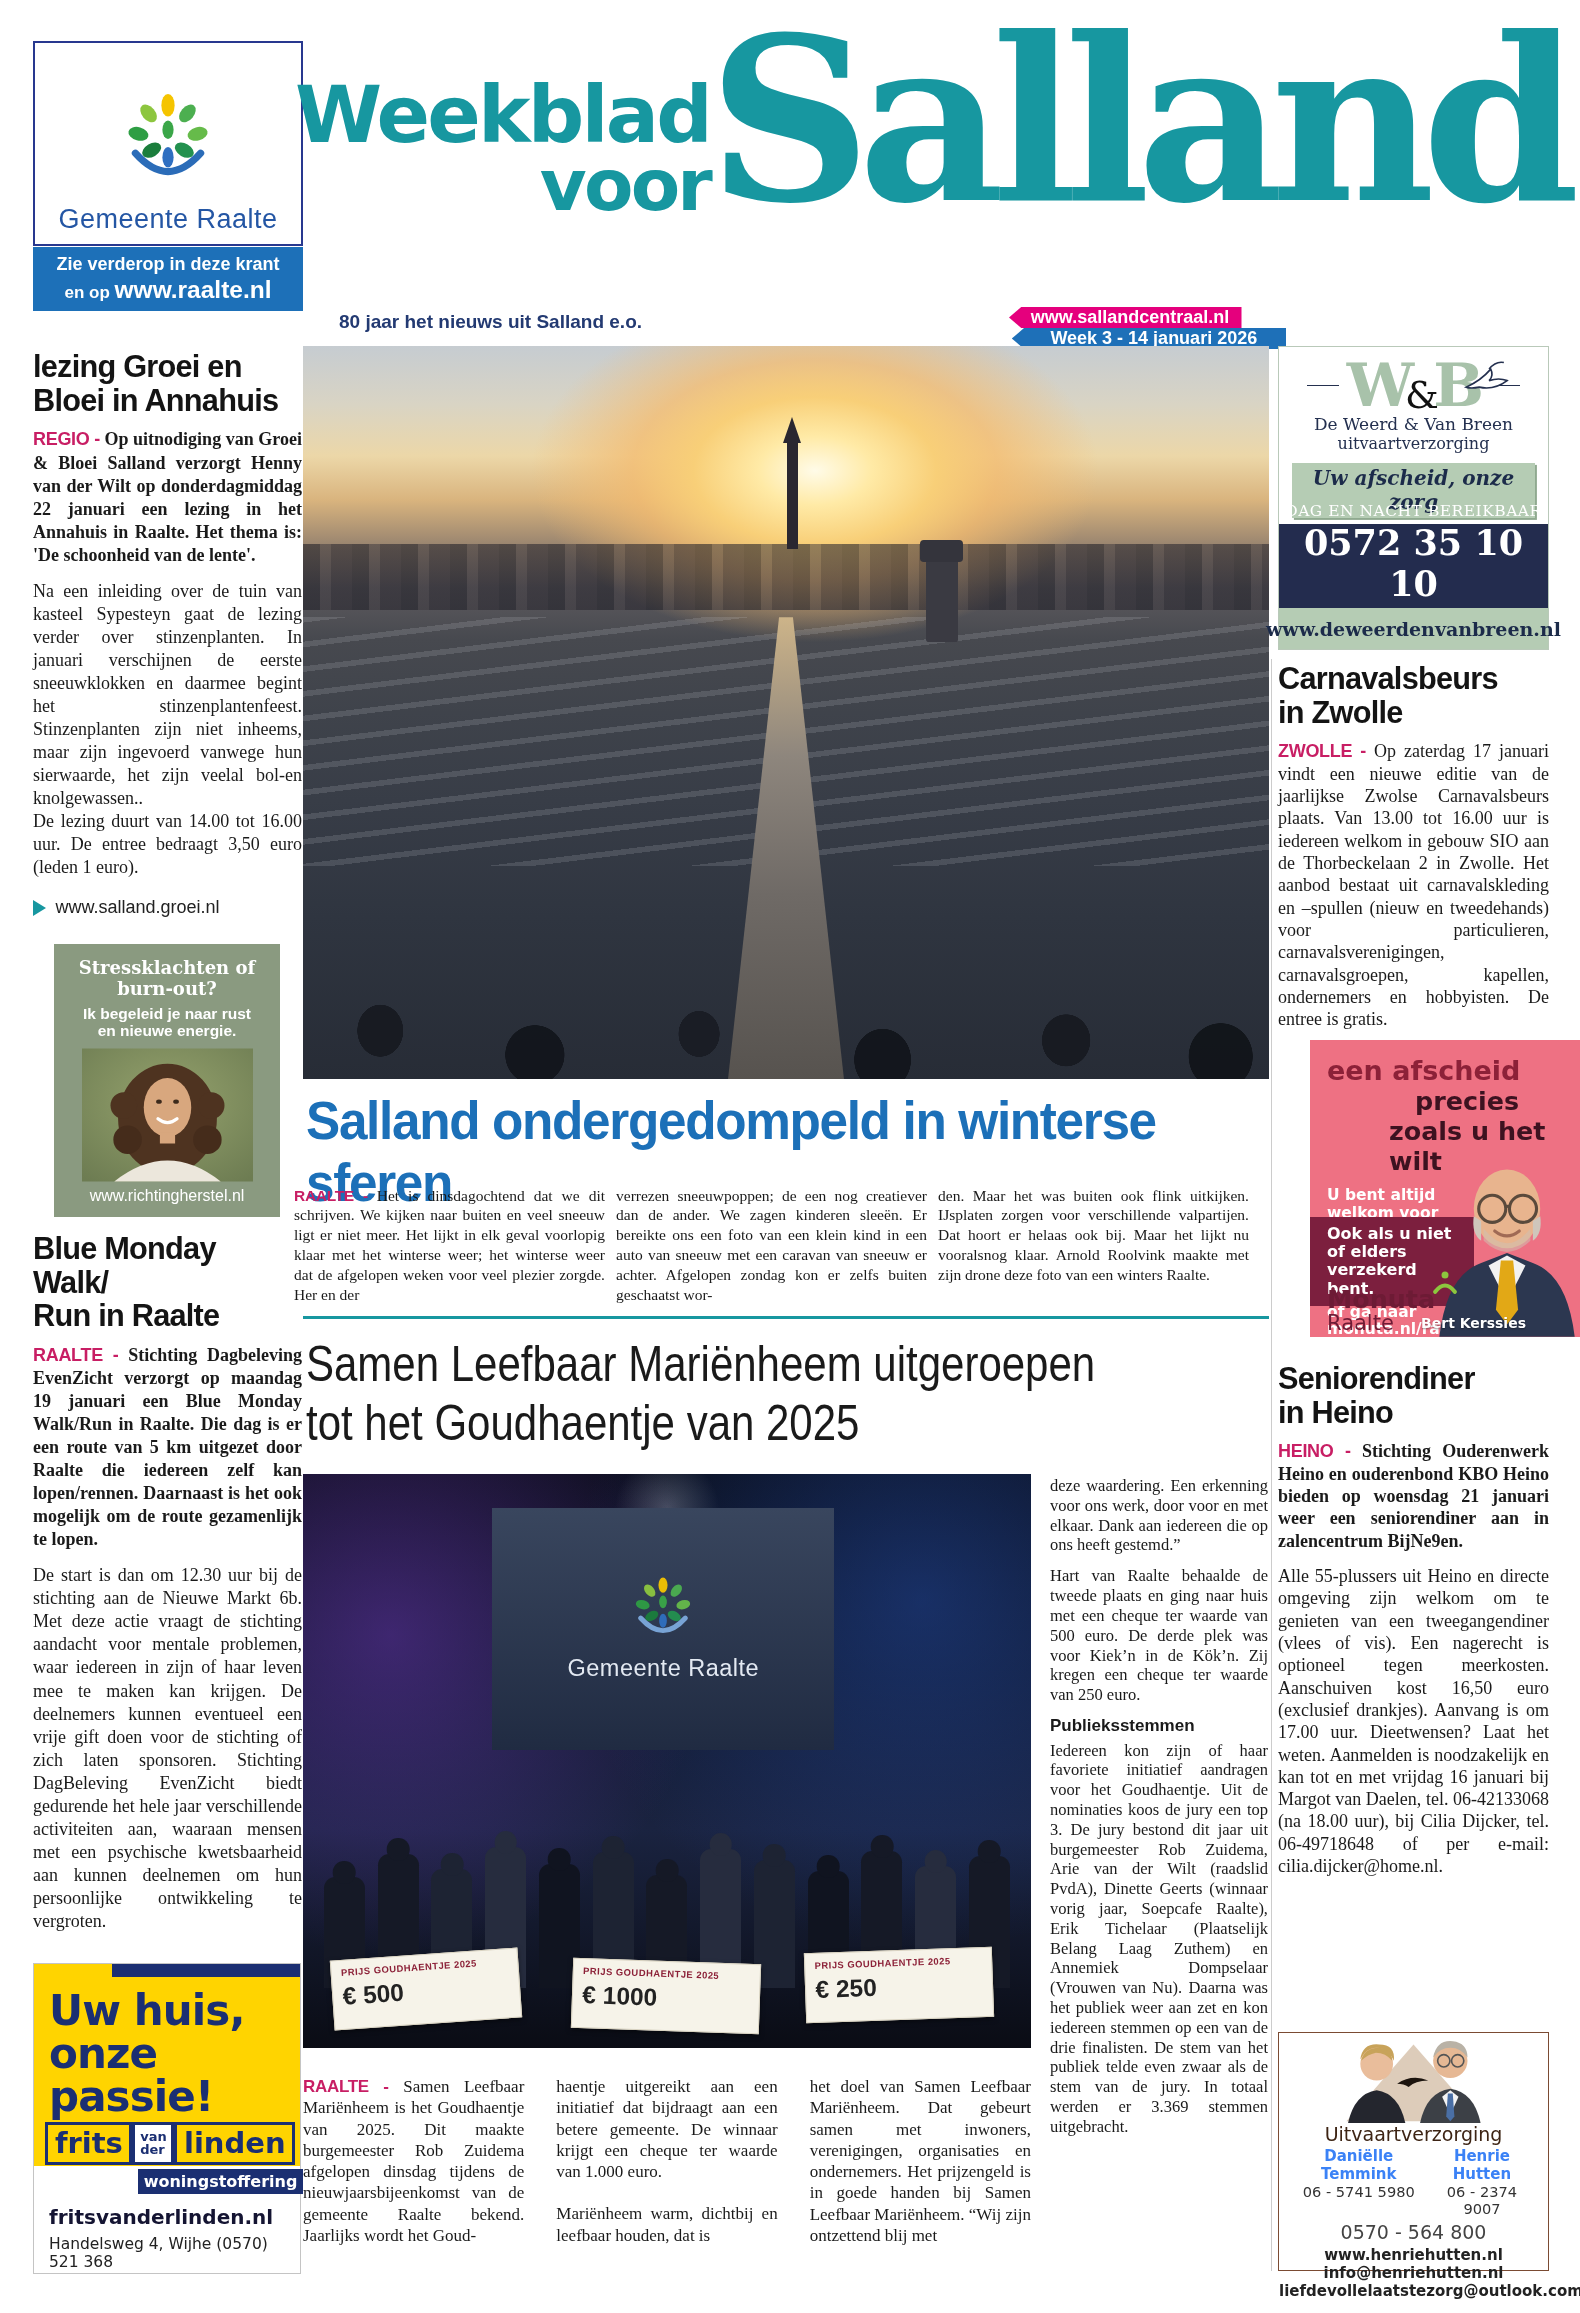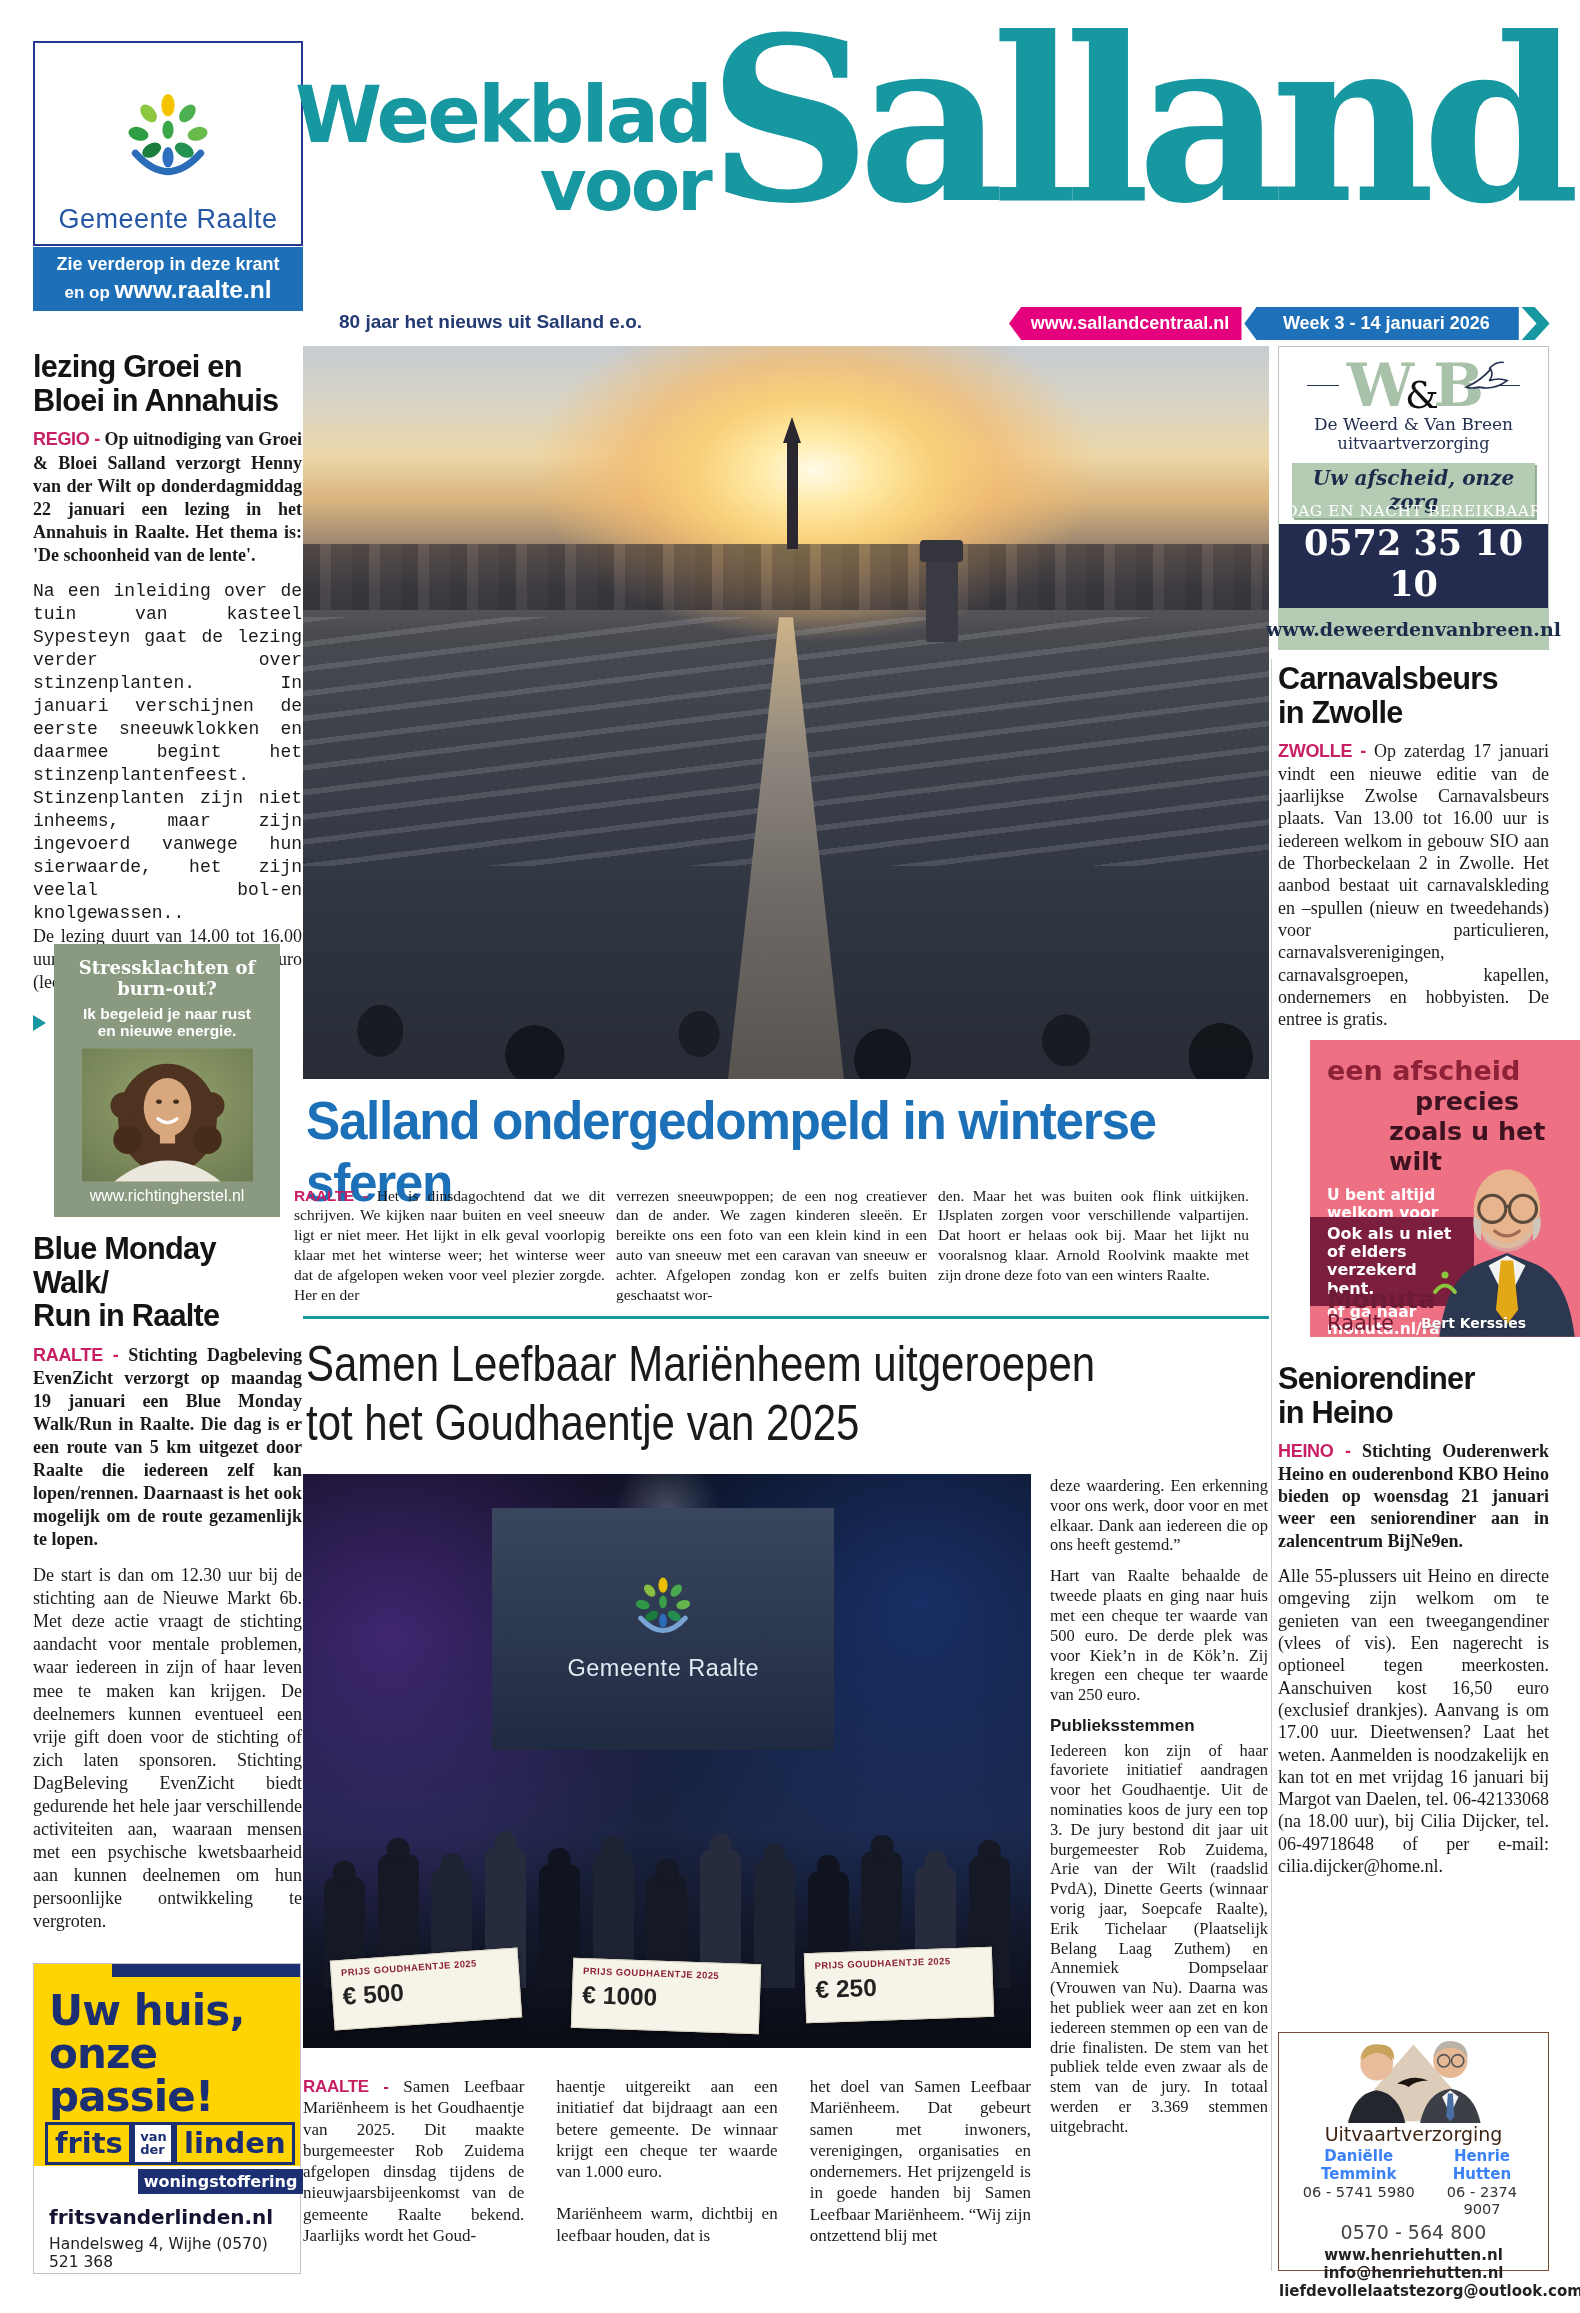--- a/index.html
+++ b/index.html
@@ -18,21 +18,21 @@
   .gem-banner .l2{font-size:17px;font-weight:bold;}
   .gem-banner .l2 b{font-size:24.5px;}
   .mast-wb{left:282px;top:79px;width:428px;text-align:right;color:#1797a0;
            font-family:"DejaVu Sans",sans-serif;font-weight:bold;letter-spacing:-2.8px;line-height:.92;}
   .mast-wb .w1{font-size:79px;}
   .mast-wb .w2{font-size:72px;}
   .mast-sall{left:708px;top:7.5px;font-family:"DejaVu Serif",serif;font-weight:bold;color:#1797a0;
              font-size:226px;line-height:1;letter-spacing:-13px;}
   .tagline{left:339px;top:311px;font-family:"Liberation Sans",sans-serif;font-weight:bold;
            font-size:19px;color:#233a72;}
-  .ribbons{left:1009px;top:307px;height:33px;display:flex;align-items:stretch;}
+  .ribbons{left:1009px;top:307px;height:33px;display:flex;align-items:stretch;flex-direction:column;}
   .rib{display:flex;align-items:center;justify-content:center;color:#fff;
        font-family:"Liberation Sans",sans-serif;font-weight:bold;font-size:18px;
        clip-path:polygon(0 50%,12.2px 0,100% 0,100% 100%,12.2px 100%);padding:0 15px 0 24.5px;}
   .rib.pink{background:#e5007d;width:193px;}
   .rib.blue{background:#1e70b8;width:235px;margin-left:2.8px;}
   .rib-tail{width:28px;background:#1797a0;margin-left:2.8px;
             clip-path:polygon(0 0,15px 50%,0 100%,13px 100%,28px 50%,13px 0);}
   
   .h2{font-family:"Liberation Sans",sans-serif;font-weight:bold;font-size:32px;line-height:1.05;
       color:#141414;letter-spacing:-0.8px;transform:scaleX(.96);transform-origin:left;}
@@ -211,21 +211,21 @@
   <div class="abs col-l" style="top:350px;">
     <div class="h2">
       <div>lezing Groei en</div>
       <div>Bloei in Annahuis</div>
     </div>
     <p class="just lead" style="margin-top:11.3px;">
       <span class="dl">REGIO</span>
       <span class="dl">-</span>
       <span>Op uitnodiging van Groei &amp; Bloei Salland verzorgt Henny van der Wilt op donderdagmiddag 22 januari een lezing in het Annahuis in Raalte. Het thema is: 'De schoonheid van de lente'.</span>
     </p>
-    <p class="just" style="margin-top:13px;font-family:Liberation Mono, monospace;">Na een inleiding over de tuin van kasteel Sypesteyn gaat de lezing verder over stinzenplanten. In januari verschijnen de eerste sneeuwklokken en daarmee begint het stinzenplantenfeest. Stinzenplanten zijn niet inheems, maar zijn ingevoerd vanwege hun sierwaarde, het zijn veelal bol-en knolgewassen..</p>
+    <p class="just" style="margin-top:13px;">Na een inleiding over de tuin van kasteel Sypesteyn gaat de lezing verder over stinzenplanten. In januari verschijnen de eerste sneeuwklokken en daarmee begint het stinzenplantenfeest. Stinzenplanten zijn niet inheems, maar zijn ingevoerd vanwege hun sierwaarde, het zijn veelal bol-en knolgewassen..</p>
     <p class="just">De lezing duurt van 14.00 tot 16.00 uur. De entree bedraagt 3,50 euro (leden 1 euro).</p>
     <div class="linkrow">
       <span class="tri"></span>
       <span>www.salland.groei.nl</span>
     </div>
   </div>
 
   <div class="abs stress">
     <div class="t">Stressklachten of burn-out?</div>
     <div class="s">

